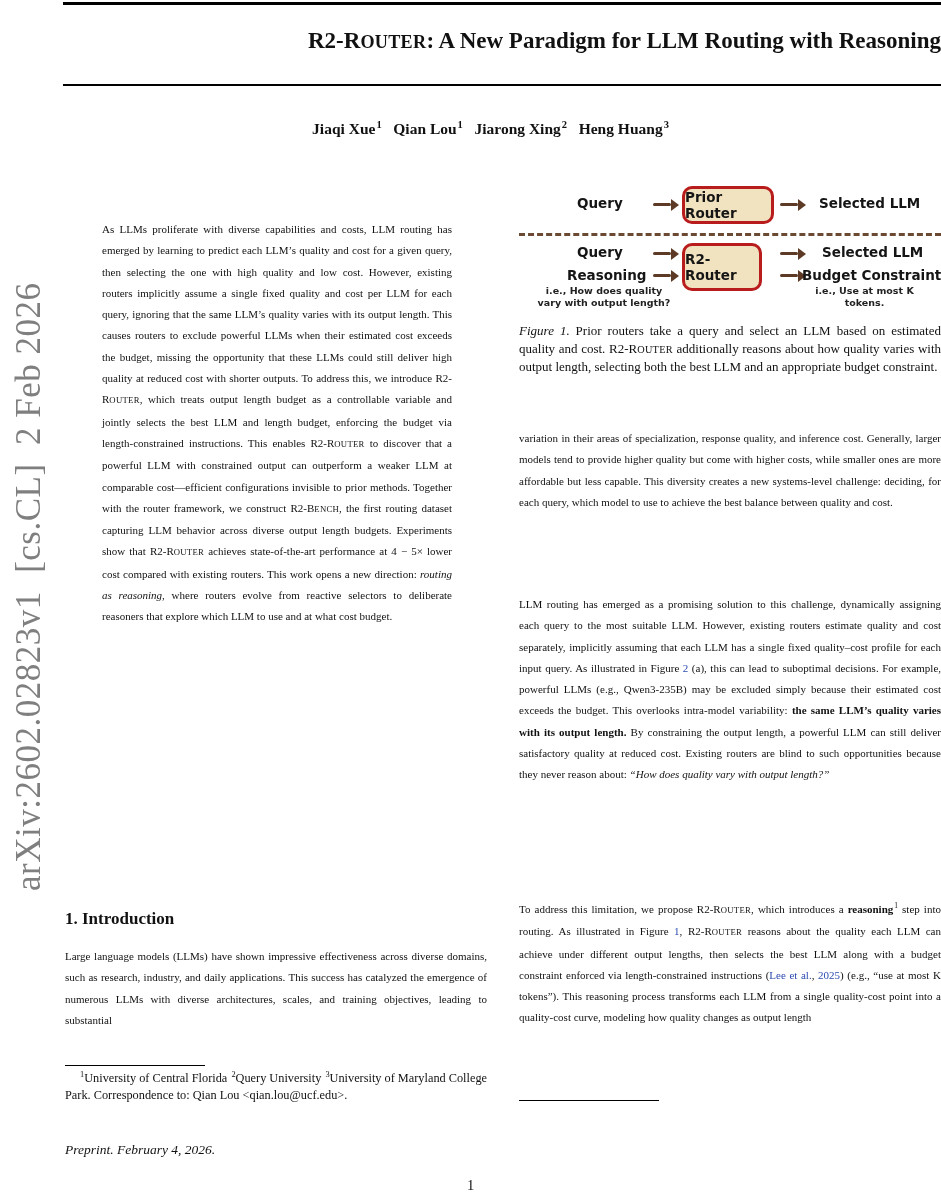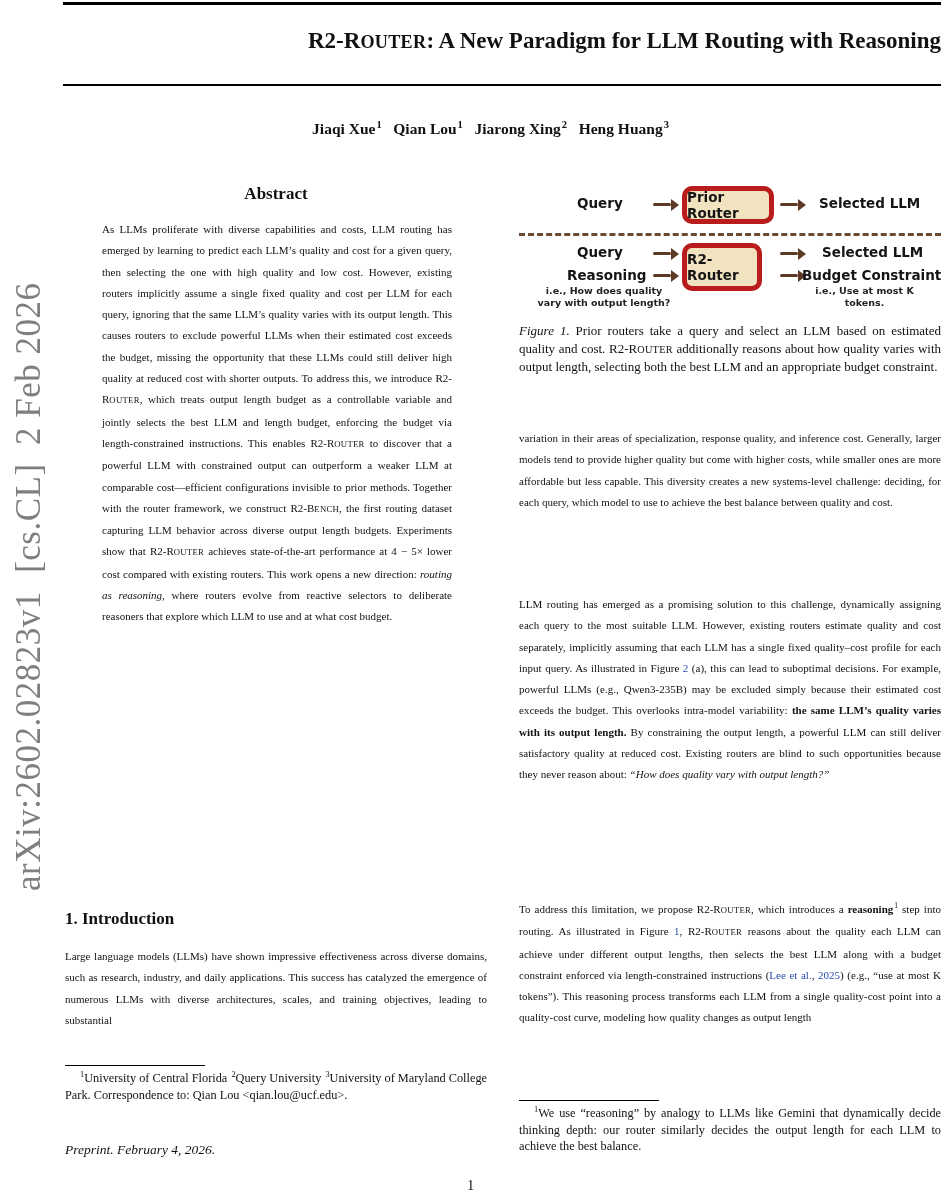--- a/index.html
+++ b/index.html
@@ -23,21 +23,21 @@
   .a{color:#2b4baf;}
   .sup{vertical-align:super;font-size:68%;line-height:0;margin-left:1px;}
   #preprint{position:absolute;left:65px;top:1142px;font-style:italic;font-size:13.5px;}
   #pagenum{position:absolute;left:0;top:1177px;width:941px;text-align:center;font-size:14.5px;}
   
   #figure1{position:absolute;left:519px;top:184px;width:422px;height:136px;
            font-family:"DejaVu Sans",sans-serif;font-weight:bold;color:#151515;}
   .figlabel{position:absolute;font-size:13.5px;white-space:nowrap;}
   .fignote{position:absolute;font-size:9.5px;line-height:11.5px;font-weight:bold;
            text-align:center;color:#222;}
-  .figbox{position:absolute;background:#f1e2c0;border:5px solid #b91c1c;border-radius:10px;
+  .figbox{position:absolute;background:#f1e2c0;border:3px solid #b91c1c;border-radius:10px;
           display:flex;align-items:center;justify-content:center;font-size:13.5px;
           box-sizing:border-box;}
   .arr{position:absolute;height:3px;background:#5d3a26;border-radius:2px;}
   .arr:after{content:"";position:absolute;right:-8px;top:-4.5px;width:0;height:0;
              border-left:8px solid #5d3a26;border-top:6px solid transparent;
              border-bottom:6px solid transparent;}
   #figdash{position:absolute;left:0;top:49px;width:422px;border-top:3.5px dashed #6b4a33;}
   #figcaption{position:absolute;left:519px;top:322px;width:422px;
               font-size:13px;line-height:17.7px;text-align:justify;}
 </style>
@@ -49,21 +49,20 @@
   <div id="watermark">arXiv:2602.02823v1  [cs.CL]  2 Feb 2026</div>
 
   <div class="rule" style="left:63px;top:2px;width:878px;height:3px;"></div>
 
   <div id="title"><span>R2-R</span><span class="sc">OUTER</span><span>: A New Paradigm for LLM Routing with Reasoning</span></div>
 
   <div class="rule" style="left:63px;top:84px;width:878px;height:2px;"></div>
 
   <div id="authors"><span>Jiaqi Xue</span><span class="sup">1</span><span>   </span><span>Qian Lou</span><span class="sup">1</span><span>   </span><span>Jiarong Xing</span><span class="sup">2</span><span>   </span><span>Heng Huang</span><span class="sup">3</span></div>
 
-  <div class="head" style="left:65px;top:184px;width:422px;text-align:center;">Abstract</div>
 
   <div class="body-text" style="left:102px;top:219px;width:350px;"><span>As LLMs proliferate with diverse capabilities and costs, LLM routing has emerged by learning to predict each LLM’s quality and cost for a given query, then selecting the one with high quality and low cost. However, existing routers implicitly assume a single fixed quality and cost per LLM for each query, ignoring that the same LLM’s quality varies with its output length. This causes routers to exclude powerful LLMs when their estimated cost exceeds the budget, missing the opportunity that these LLMs could still deliver high quality at reduced cost with shorter outputs. To address this, we introduce R2-R</span><span class="sc">OUTER</span><span>, which treats output length budget as a controllable variable and jointly selects the best LLM and length budget, enforcing the budget via length-constrained instructions. This enables R2-R</span><span class="sc">OUTER</span><span> to discover that a powerful LLM with constrained output can outperform a weaker LLM at comparable cost—efficient configurations invisible to prior methods. Together with the router framework, we construct R2-B</span><span class="sc">ENCH</span><span>, the first routing dataset capturing LLM behavior across diverse output length budgets. Experiments show that R2-R</span><span class="sc">OUTER</span><span> achieves state-of-the-art performance at 4 − 5× lower cost compared with existing routers. This work opens a new direction: </span><span class="i">routing as reasoning</span><span>, where routers evolve from reactive selectors to deliberate reasoners that explore which LLM to use and at what cost budget.</span></div>
 
   <div class="head" style="left:65px;top:909px;">1. Introduction</div>
 
   <div class="body-text" style="left:65px;top:946px;width:422px;"><span>Large language models (LLMs) have shown impressive effectiveness across diverse domains, such as research, industry, and daily applications. This success has catalyzed the emergence of numerous LLMs with diverse architectures, scales, and training objectives, leading to substantial</span></div>
 
   <div class="rule" style="left:65px;top:1065px;width:140px;height:1px;"></div>
 
   <div class="fn" style="left:65px;top:1070px;width:422px;"><span class="sup">1</span><span>University of Central Florida </span><span class="sup">2</span><span>Query University </span><span class="sup">3</span><span>University of Maryland College Park.  Correspondence to: Qian Lou &lt;qian.lou@ucf.edu&gt;.</span></div>
@@ -98,17 +97,16 @@
   <div id="figcaption"><span class="i">Figure 1.</span><span>  Prior routers take a query and select an LLM based on estimated quality and cost. R2-R</span><span class="sc">OUTER</span><span> additionally reasons about how quality varies with output length, selecting both the best LLM and an appropriate budget constraint.</span></div>
 
   <div class="body-text" style="left:519px;top:428px;width:422px;"><span>variation in their areas of specialization, response quality, and inference cost. Generally, larger models tend to provide higher quality but come with higher costs, while smaller ones are more affordable but less capable. This diversity creates a new systems-level challenge: deciding, for each query, which model to use to achieve the best balance between quality and cost.</span></div>
 
   <div class="body-text" style="left:519px;top:594px;width:422px;"><span>LLM routing has emerged as a promising solution to this challenge, dynamically assigning each query to the most suitable LLM. However, existing routers estimate quality and cost separately, implicitly assuming that each LLM has a single fixed quality–cost profile for each input query. As illustrated in Figure </span><span class="a">2</span><span> (a), this can lead to suboptimal decisions. For example, powerful LLMs (e.g., Qwen3-235B) may be excluded simply because their estimated cost exceeds the budget. This overlooks intra-model variability: </span><span class="b">the same LLM’s quality varies with its output length.</span><span> By constraining the output length, a powerful LLM can still deliver satisfactory quality at reduced cost. Existing routers are blind to such opportunities because they never reason about: </span><span class="i">“How does quality vary with output length?”</span></div>
 
   <div class="body-text" style="left:519px;top:899px;width:422px;"><span>To address this limitation, we propose R2-R</span><span class="sc">OUTER</span><span>, which introduces a </span><span class="b">reasoning</span><span class="sup">1</span><span> step into routing.  As illustrated in Figure </span><span class="a">1</span><span>, R2-R</span><span class="sc">OUTER</span><span> reasons about the quality each LLM can achieve under different output lengths, then selects the best LLM along with a budget constraint enforced via length-constrained instructions (</span><span class="a">Lee et al.</span><span>, </span><span class="a">2025</span><span>) (e.g., “use at most K tokens”). This reasoning process transforms each LLM from a single quality-cost point into a quality-cost curve, modeling how quality changes as output length</span></div>
 
   <div class="rule" style="left:519px;top:1100px;width:140px;height:1px;"></div>
 
-  <div class="fn" style="left:519px;top:1105px;width:422px;"><span class="sup">1</span><span>We use “reasoning” by analogy to LLMs like Gemini that dynamically decide thinking depth: our router similarly decides the output length for each LLM to achieve the best balance.</span></div>
 
   <div id="pagenum">1</div>
 
 </div>
 
 </body></html>

